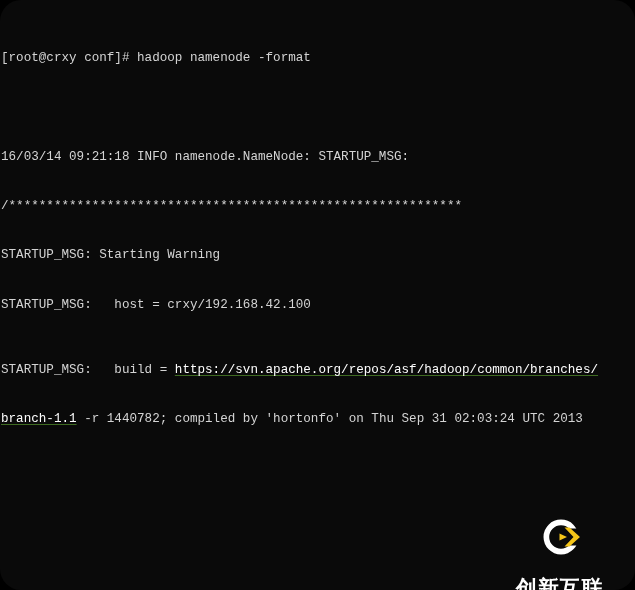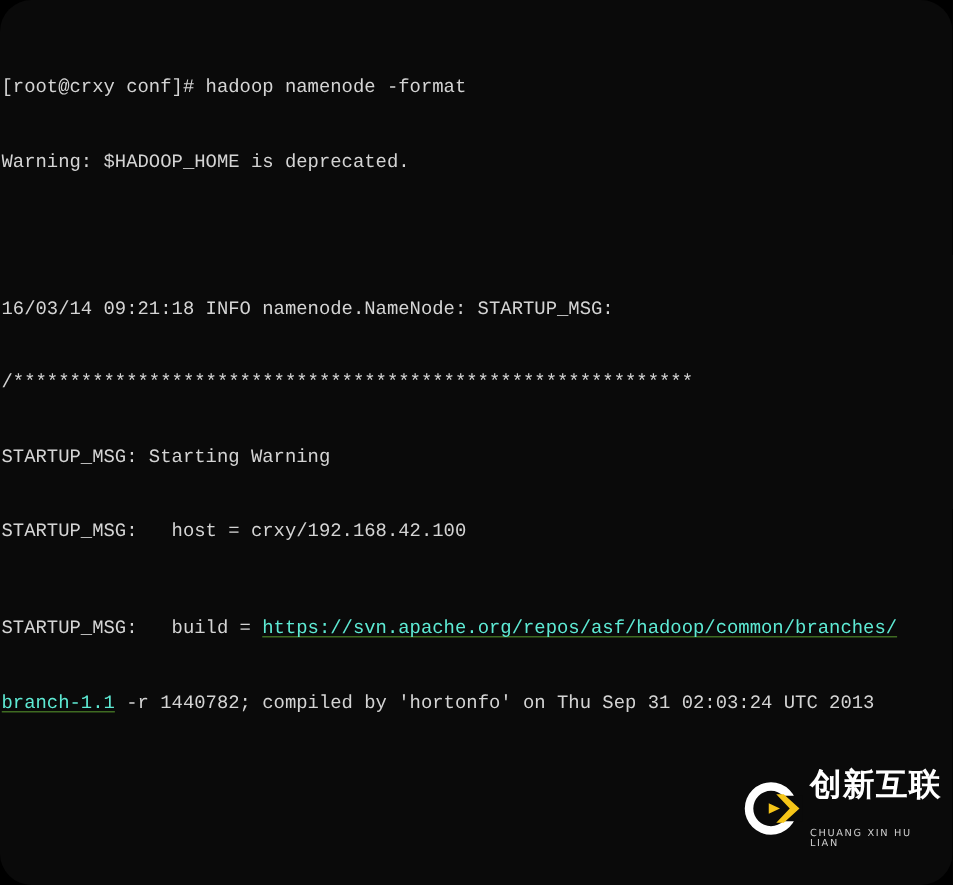--- a/index.html
+++ b/index.html
@@ -28,37 +28,38 @@
     width: 634px;
     white-space: pre;
     letter-spacing: 0px;
   }
   .line {
     height: 16.42px;
     white-space: pre;
     overflow: hidden;
   }
   .url {
-    color: #5eead4;
+    color: #ffffff;
     text-decoration: underline;
     text-decoration-color: #3f6b22;
     text-decoration-thickness: 1px;
     text-underline-offset: 2px;
   }
   
   #watermark {
     position: absolute;
     right: 6px;
     bottom: 28px;
     width: 136px;
     height: 46px;
     display: flex;
     align-items: center;
-    gap: 5px;
+    gap: 20px;
     pointer-events: none;
+    flex-direction: column;
   }
   #wm-mark {
     position: relative;
     width: 42px;
     height: 42px;
     flex: none;
   }
   #wm-text {
     display: flex;
     flex-direction: column;
@@ -81,21 +82,20 @@
   }
 </style>
 </head>
 <body>
 
 <div id="terminal">
 
   <div id="screen">
 
     <div class="line">[root@crxy conf]# hadoop namenode -format</div>
-    <div class="line">Warning: $HADOOP_HOME is deprecated.</div>
     <div class="line"></div>
     <div class="line">16/03/14 09:21:18 INFO namenode.NameNode: STARTUP_MSG:</div>
     <div class="line">/************************************************************</div>
     <div class="line">STARTUP_MSG: Starting Warning</div>
     <div class="line">STARTUP_MSG:   host = crxy/192.168.42.100</div>
 
     <div class="line"><span>STARTUP_MSG:   build = </span><span class="url">https://svn.apache.org/repos/asf/hadoop/common/branches/</span></div>
     <div class="line"><span class="url">branch-1.1</span><span> -r 1440782; compiled by 'hortonfo' on Thu Sep 31 02:03:24 UTC 2013</span></div>
 
     

